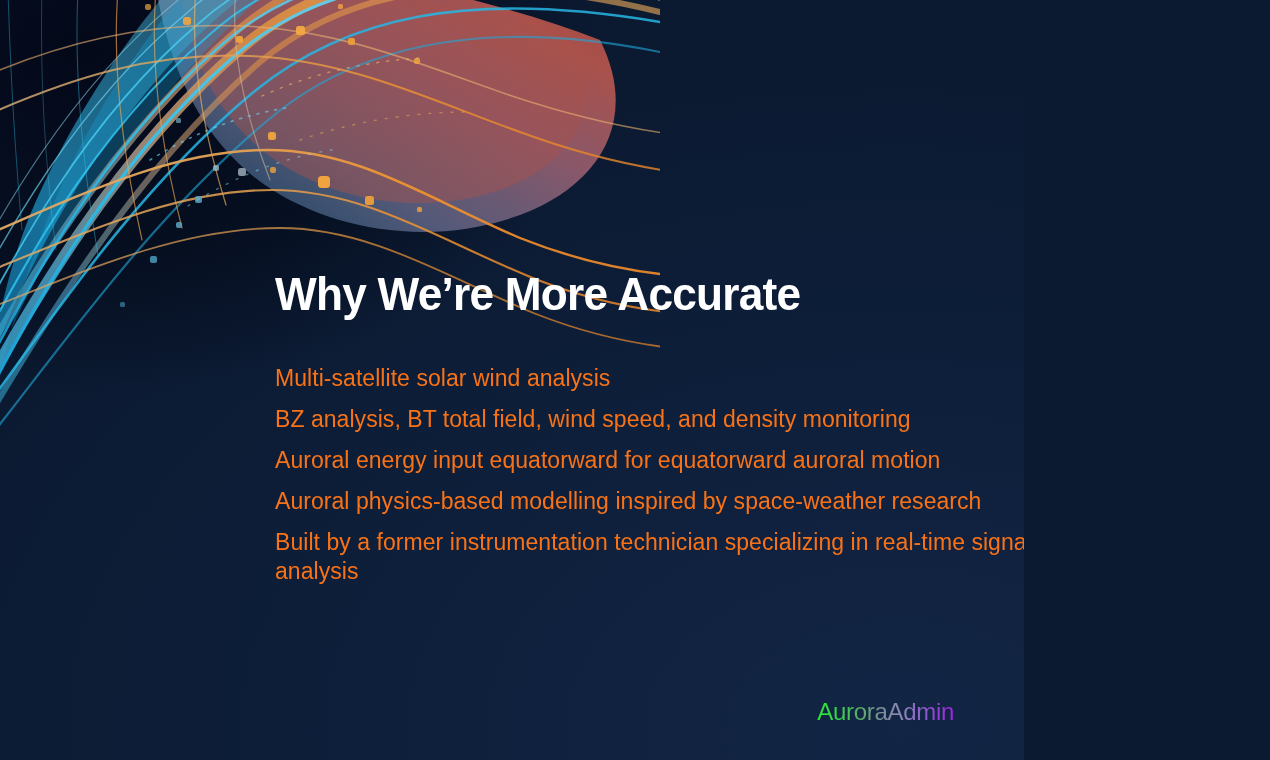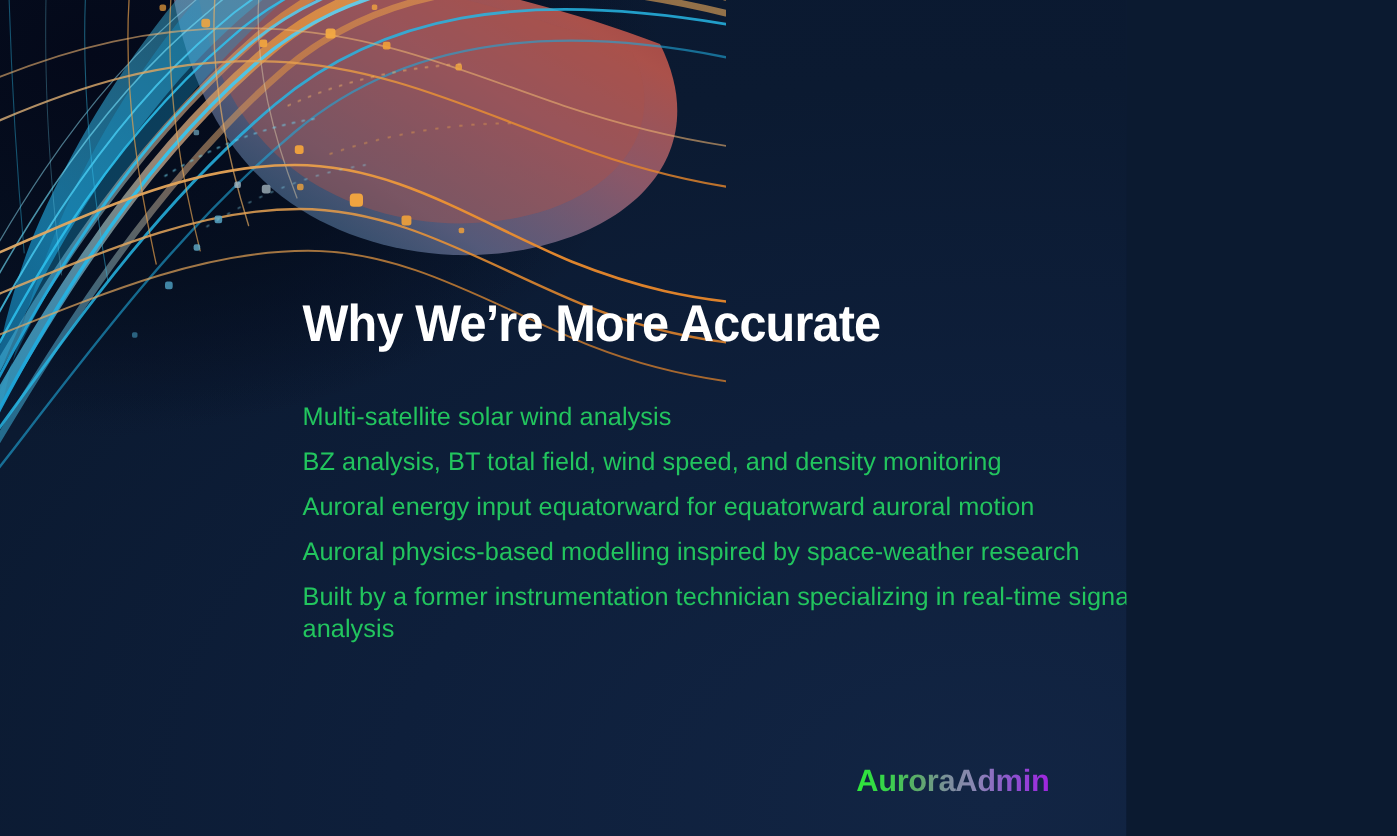--- a/index.html
+++ b/index.html
@@ -61,37 +61,37 @@
     transform-origin: left center;
     white-space: nowrap;
   }
   .bullets {
     margin: 0;
     padding: 0;
     list-style: none;
     margin-top: 44px;
   }
   .bullets li {
-    color: #22c55e;
+    color: #f97316;
     font-size: 23px;
     line-height: 29px;
     font-weight: 400;
     letter-spacing: 0.05px;
     margin-bottom: 12px;
     max-width: 905px;
   }
   .bullets li:last-child { margin-bottom: 0; }
 
   
   .logo {
     position: absolute;
     right: 70px;
     bottom: 36px;
-    font-size: 28px;
-    font-weight: 700;
+    font-size: 24px;
+    font-weight: 400;
     letter-spacing: -0.3px;
     white-space: nowrap;
     line-height: 1;
   }
   .logo .wordmark {
     background-image: linear-gradient(
       90deg,
       #2ee83a 0%,
       #37d24a 16%,
       #5fa86c 33%,

